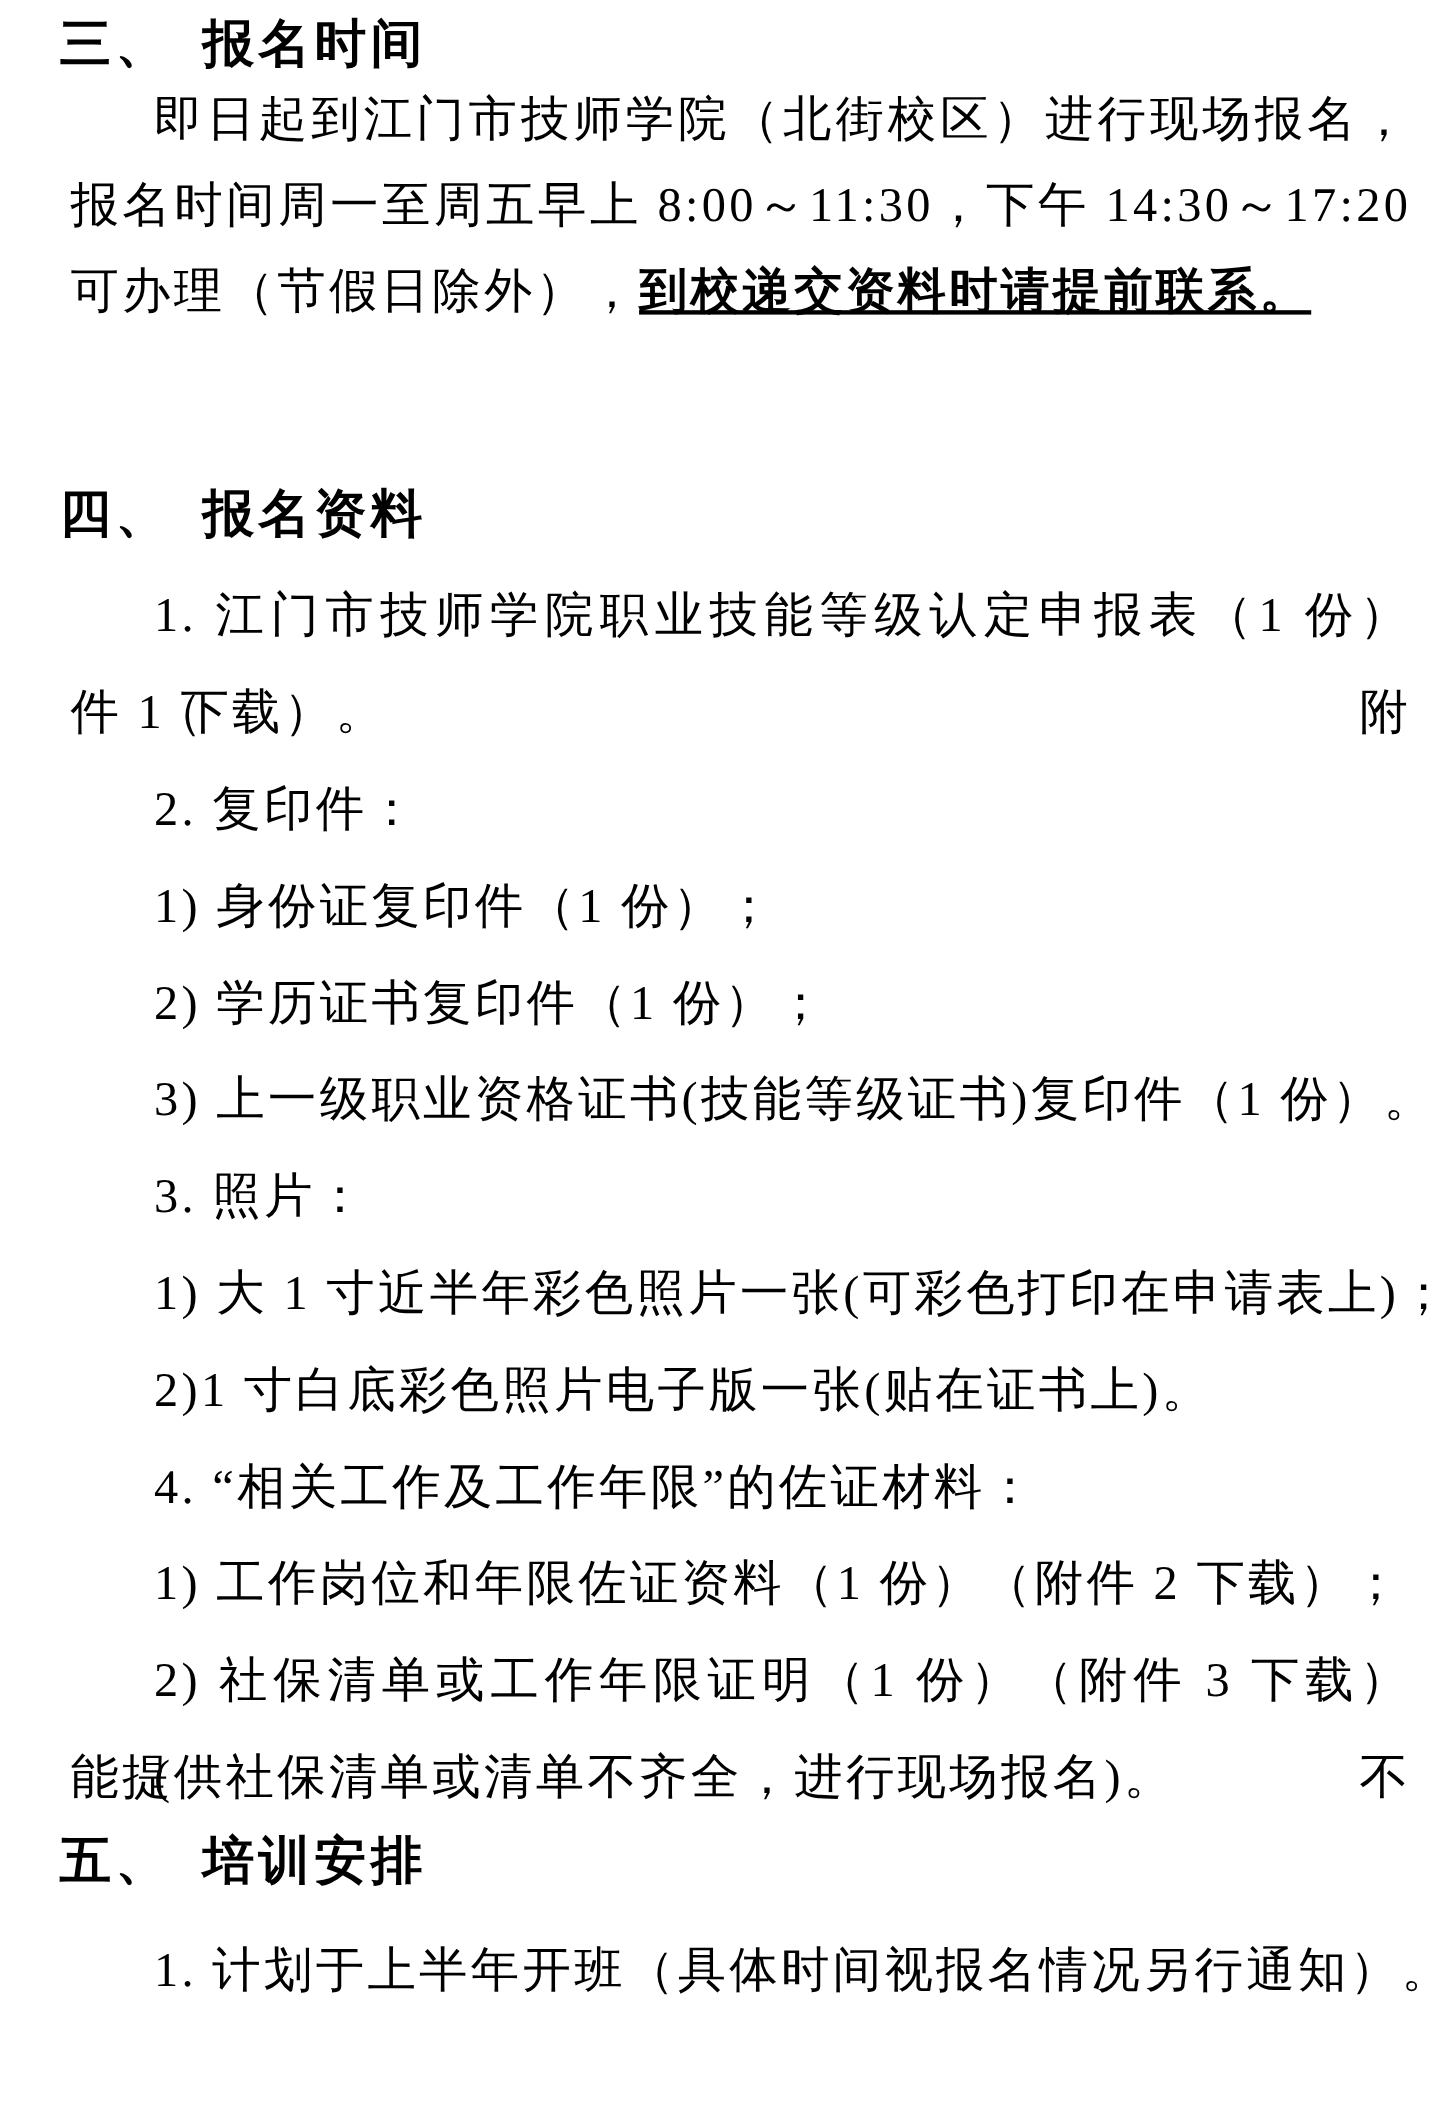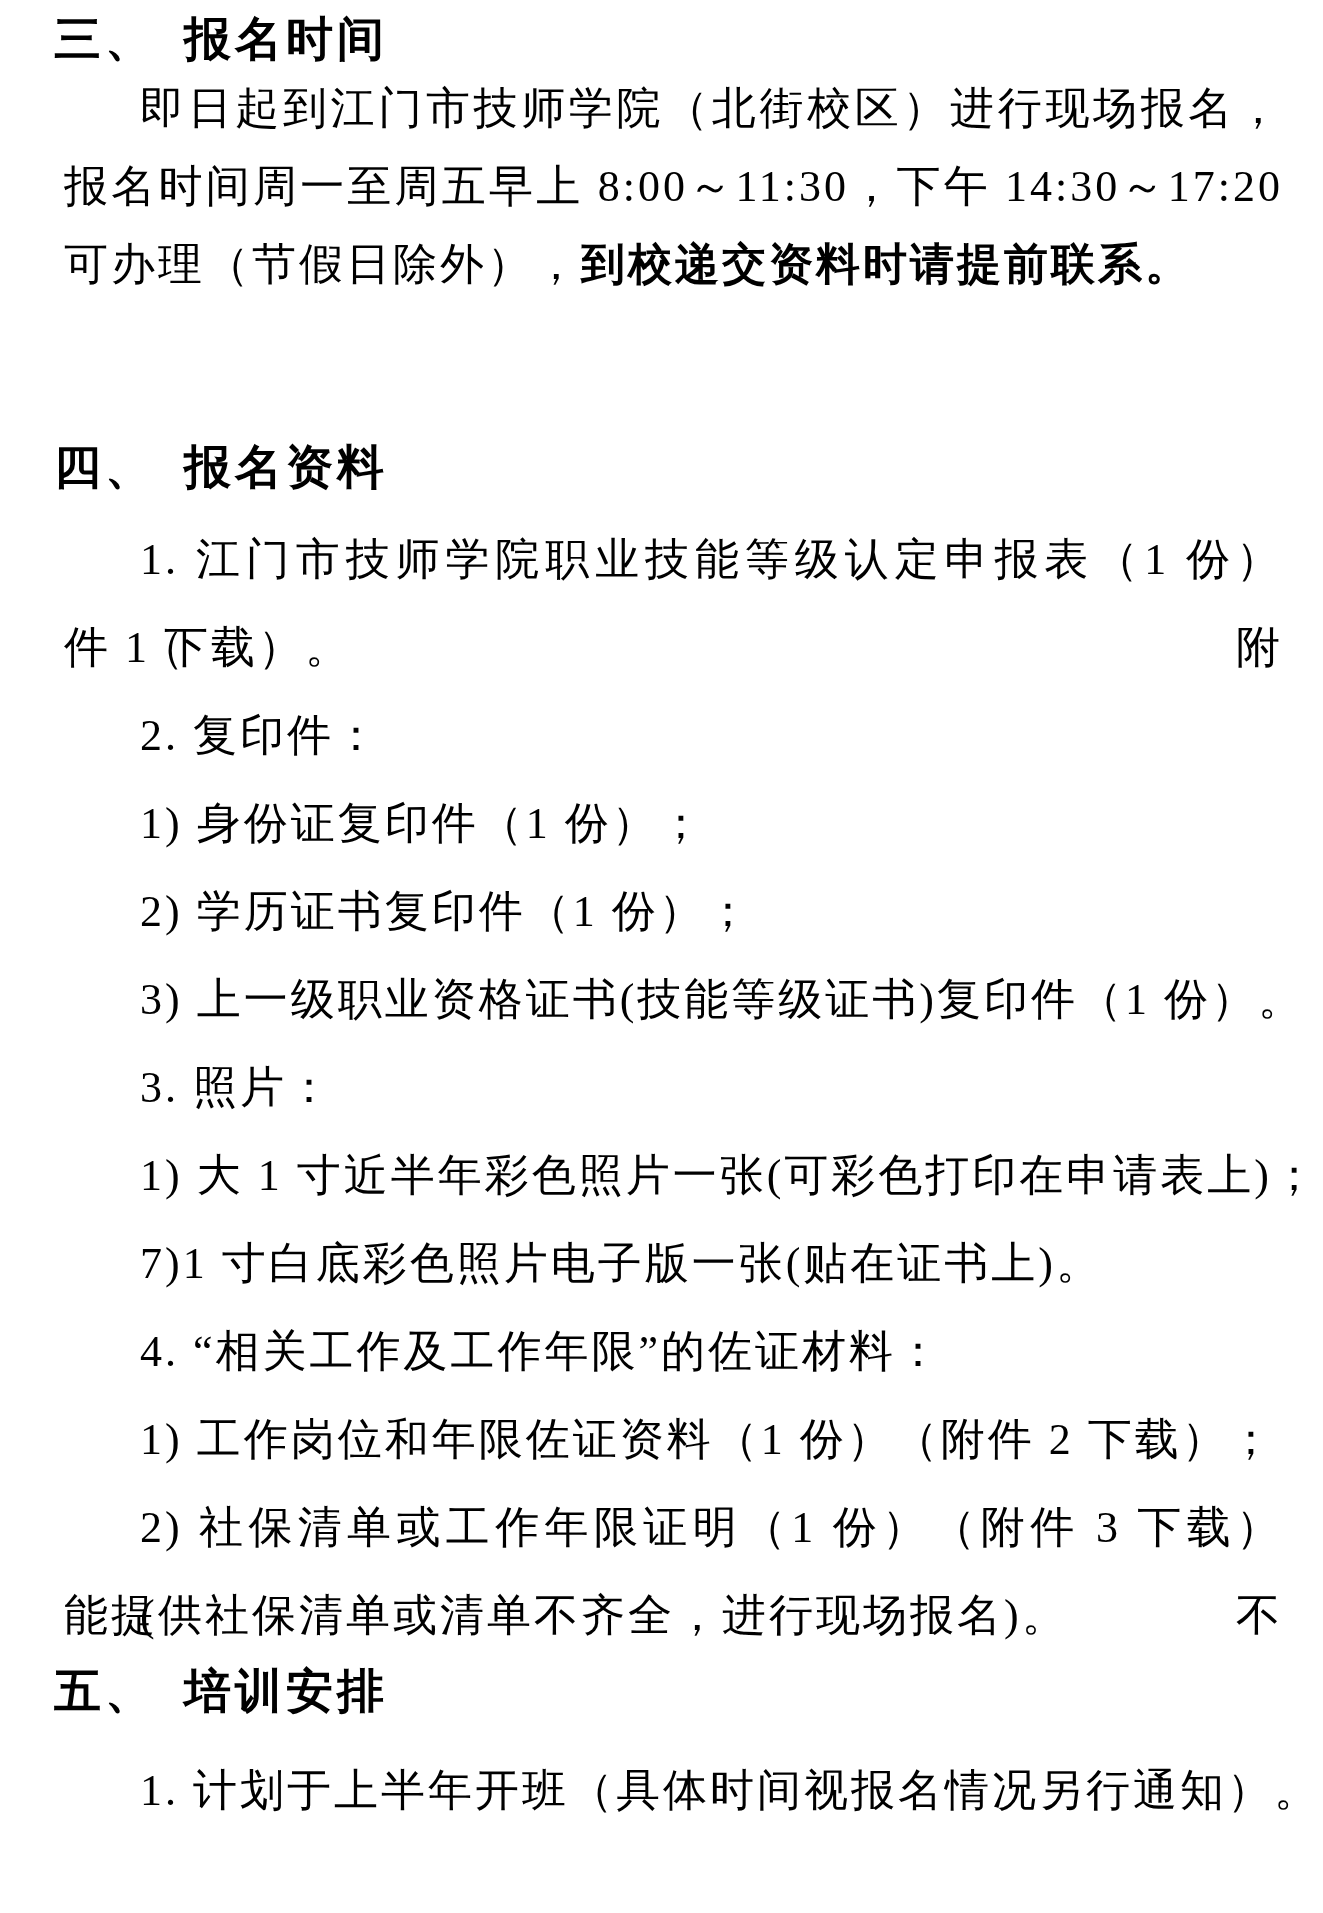--- a/index.html
+++ b/index.html
@@ -32,21 +32,21 @@
     white-space: nowrap;
     margin-left: 16px;
   }
   .sec3 .line { line-height: 78px; height: 78px; }
   .indent { padding-left: 76px; }
   .j {
     text-align: justify;
     text-align-last: justify;
     white-space: normal;
   }
-  .b { font-weight: bold; }
+  .b { font-weight: bold; text-decoration: underline; }
   #h4 { margin-top: 132px; }
   #s4-l0 { margin-top: 18px; }
   #h5 { }
   #s5-l0 { margin-top: 25px; }
 </style>
 </head>
 <body>
 
 <div id="page">
 
@@ -66,21 +66,21 @@
 
   <div class="sec4">
     <div class="line indent j" id="s4-l0"><span>1. 江门市技师学院职业技能等级认定申报表（1 份）（附</span></div>
     <div class="line"><span>件 1 下载）。</span></div>
     <div class="line indent"><span>2. 复印件：</span></div>
     <div class="line indent"><span>1) 身份证复印件（1 份）；</span></div>
     <div class="line indent"><span>2) 学历证书复印件（1 份）；</span></div>
     <div class="line indent"><span>3) 上一级职业资格证书(技能等级证书)复印件（1 份）。</span></div>
     <div class="line indent"><span>3. 照片：</span></div>
     <div class="line indent"><span>1) 大 1 寸近半年彩色照片一张(可彩色打印在申请表上)；</span></div>
-    <div class="line indent"><span>7)1 寸白底彩色照片电子版一张(贴在证书上)。</span></div>
+    <div class="line indent"><span>2)1 寸白底彩色照片电子版一张(贴在证书上)。</span></div>
     <div class="line indent"><span>4. “相关工作及工作年限”的佐证材料：</span></div>
     <div class="line indent"><span>1) 工作岗位和年限佐证资料（1 份）（附件 2 下载）；</span></div>
     <div class="line indent j"><span>2) 社保清单或工作年限证明（1 份）（附件 3 下载）(不</span></div>
     <div class="line"><span>能提供社保清单或清单不齐全，进行现场报名)。</span></div>
   </div>
 
   <div class="heading" id="h5">
     <span class="num">五、</span><span class="title">培训安排</span>
   </div>
 

